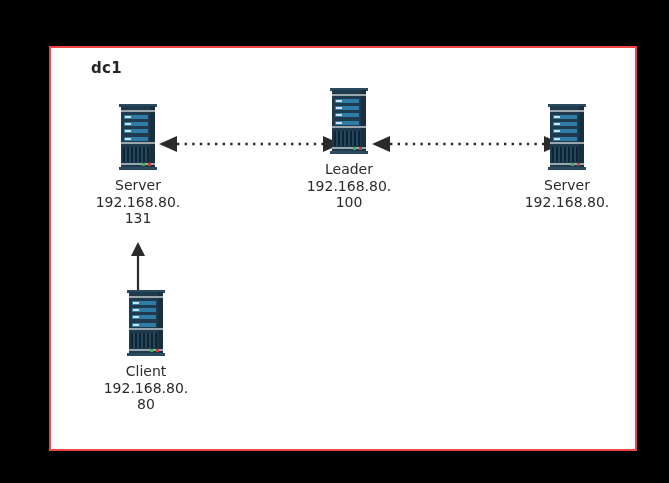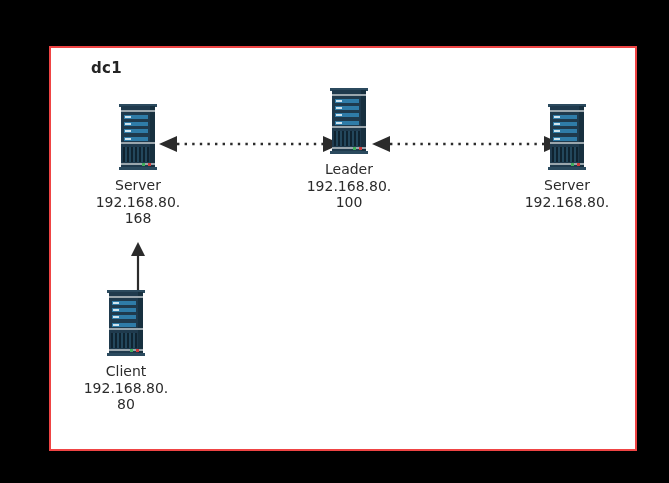--- a/index.html
+++ b/index.html
@@ -206,21 +206,21 @@
       <div class="srv-band mid"></div>
       <div class="srv-vent"></div>
       <div class="srv-band bottom"></div>
       <div class="srv-led green"></div>
       <div class="srv-led red"></div>
       <div class="srv-foot"></div>
     </div>
     <div class="node-label">
       <span>Server</span>
       <span class="ip-part">192.168.80.</span>
-      <span class="ip-part">168</span>
+      <span class="ip-part">131</span>
     </div>
   </div>
 
   <div class="node" style="left:298px; top:40px;">
     <div class="server-icon">
       <div class="srv-cap"></div>
       <div class="srv-body"></div>
       <div class="srv-rail"></div>
       <div class="srv-band top"></div>
       <div class="srv-bay b1"></div>
@@ -257,21 +257,21 @@
       <div class="srv-led green"></div>
       <div class="srv-led red"></div>
       <div class="srv-foot"></div>
     </div>
     <div class="node-label">
       <span>Server</span>
       <span class="ip-part">192.168.80.</span>
     </div>
   </div>
 
-  <div class="node" style="left:75px; top:242px;">
+  <div class="node" style="left:95px; top:242px;">
     <div class="server-icon">
       <div class="srv-cap"></div>
       <div class="srv-body"></div>
       <div class="srv-rail"></div>
       <div class="srv-band top"></div>
       <div class="srv-bay b1"></div>
       <div class="srv-bay b2"></div>
       <div class="srv-bay b3"></div>
       <div class="srv-bay b4"></div>
       <div class="srv-band mid"></div>

